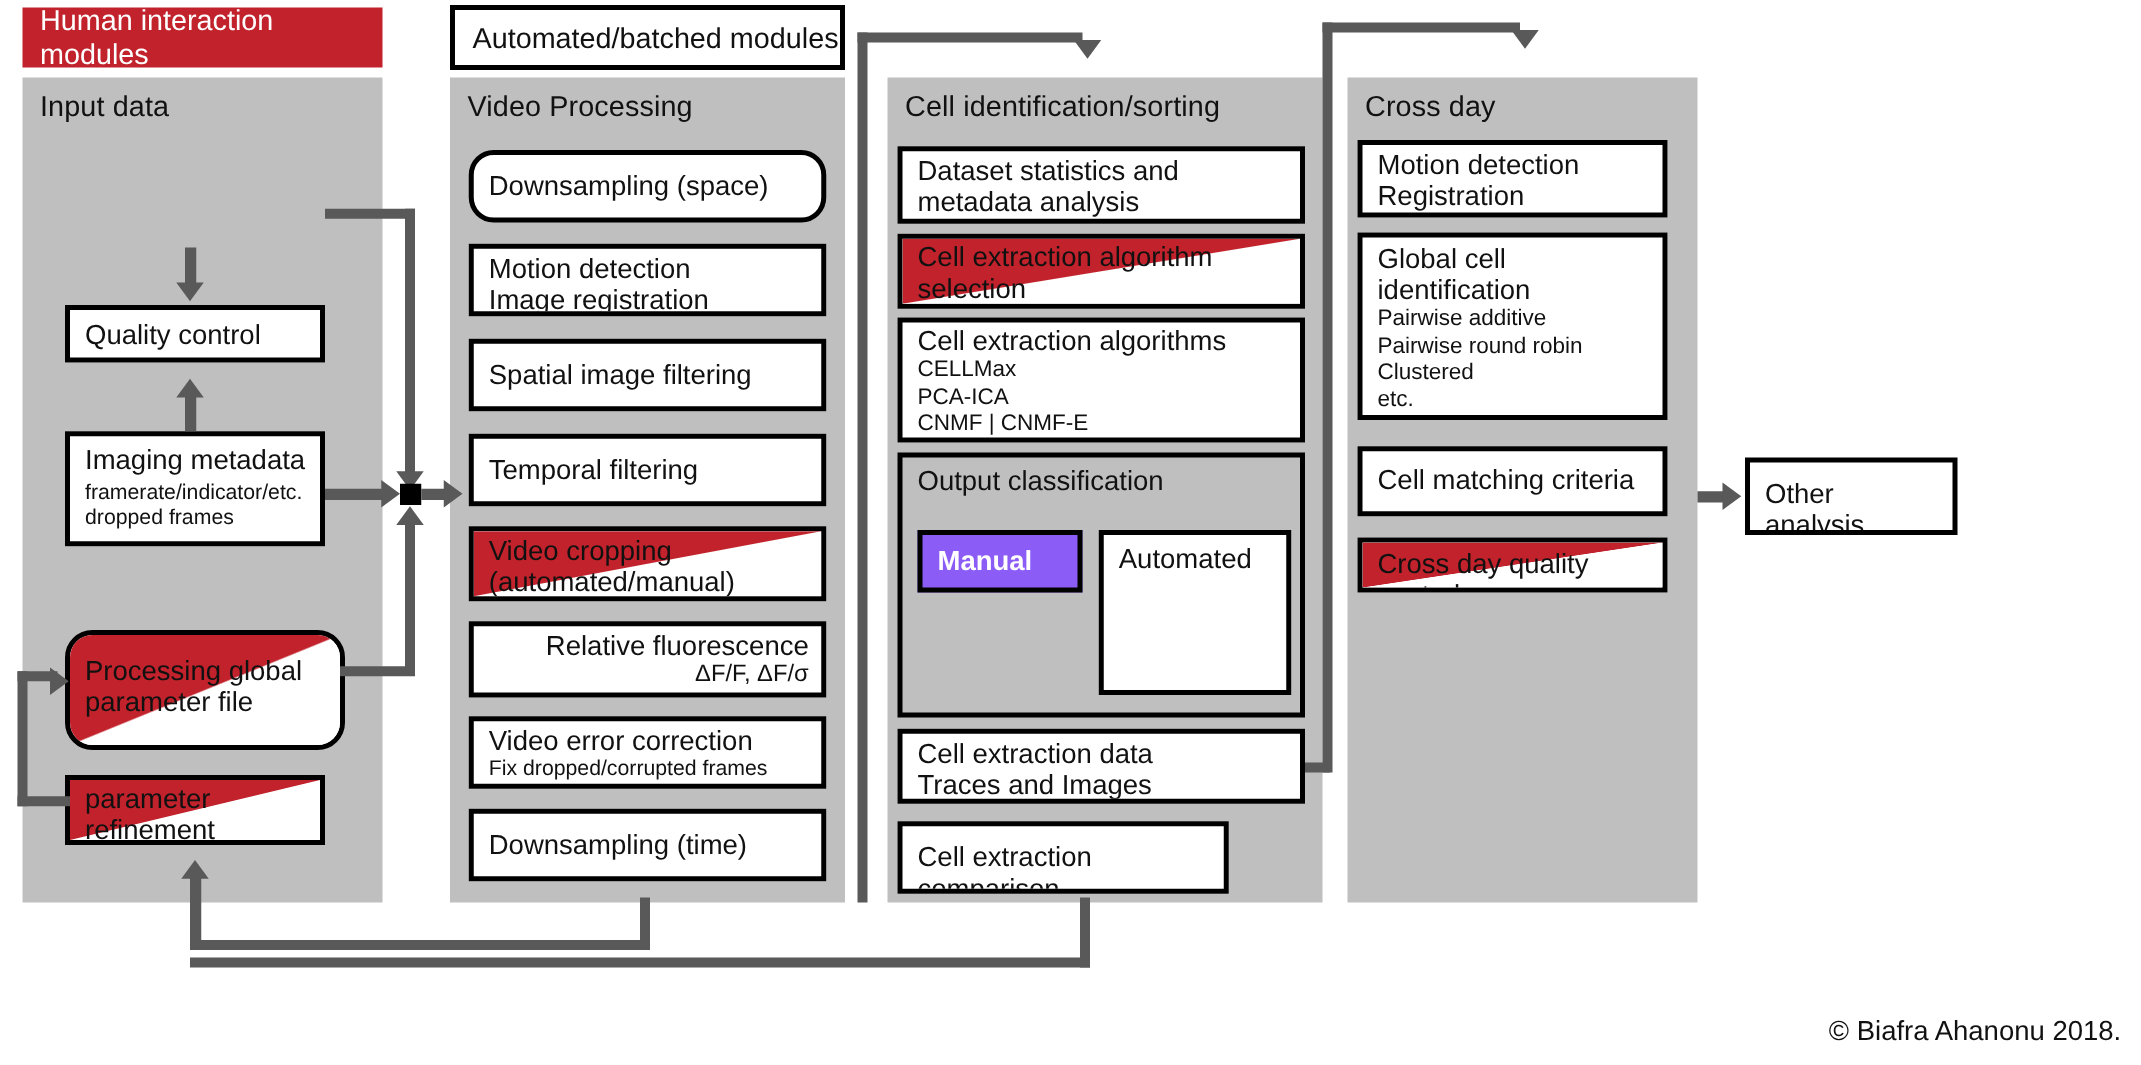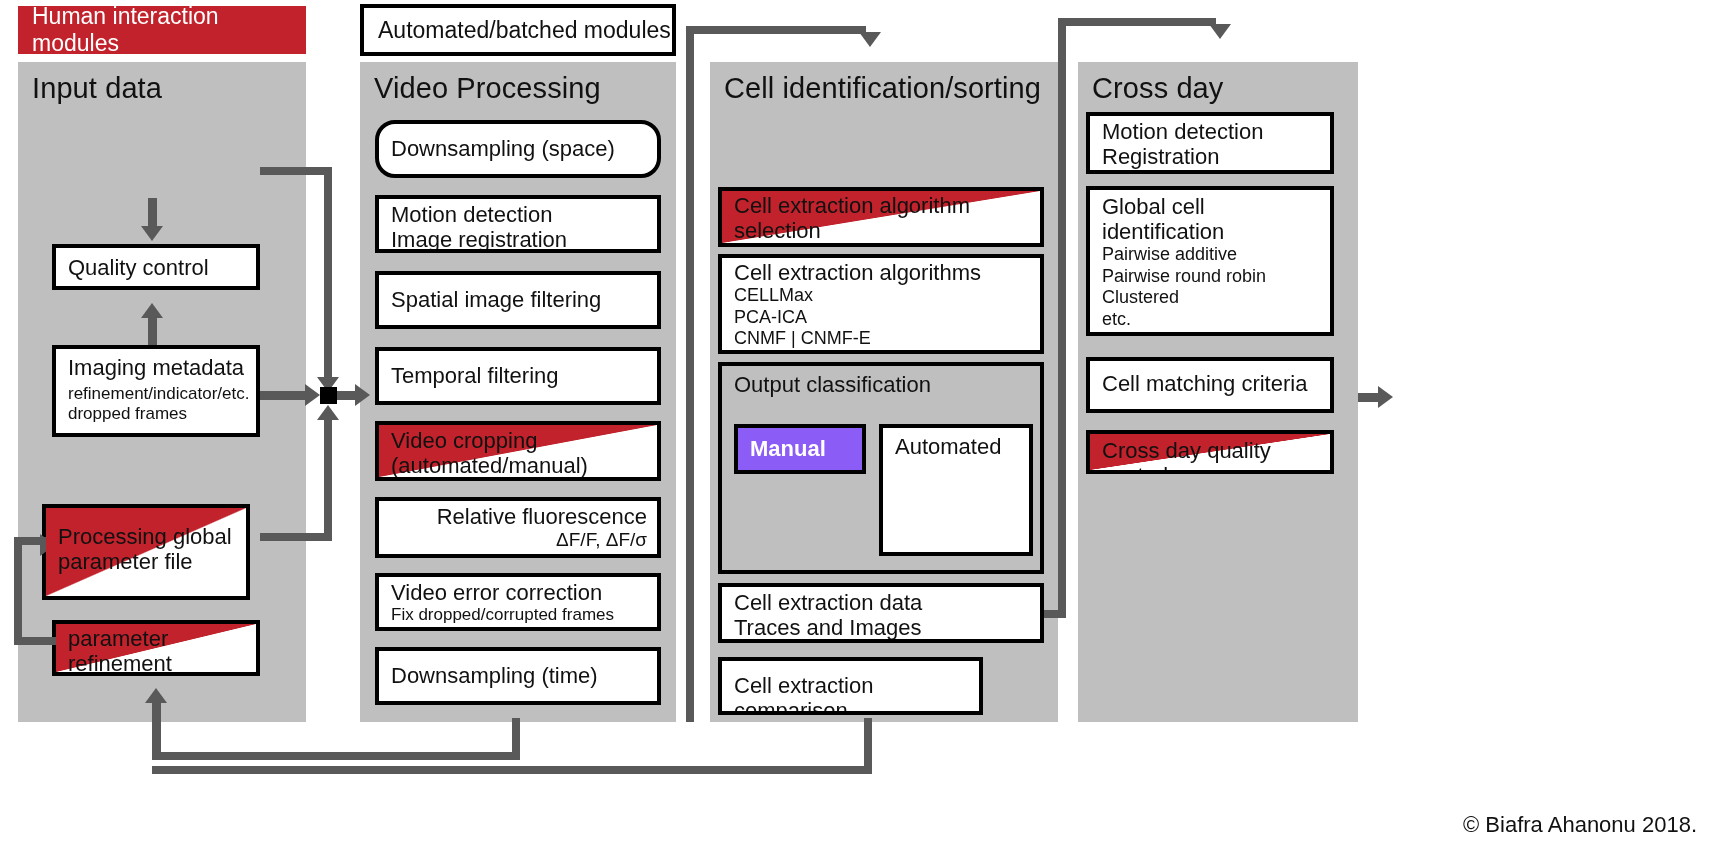--- a/index.html
+++ b/index.html
@@ -4,21 +4,21 @@
 <style>
   html,body{margin:0;padding:0;background:#fff;}
   body{font-family:"Liberation Sans",sans-serif;}
   #stage{position:relative;width:1713px;height:852px;background:#fff;overflow:hidden;}
 
   
   .abs{position:absolute;box-sizing:border-box;}
 
   
   .panel{background:#bfbfbf;}
-  .panel-title{position:absolute;left:14px;top:10px;font-size:29px;color:#111;letter-spacing:.1px;white-space:nowrap;}
+  .panel-title{position:absolute;left:14px;top:10px;font-size:23px;color:#111;letter-spacing:.1px;white-space:nowrap;}
 
   
   .legend-red{background:#c1222b;color:#fff;font-size:23px;display:flex;align-items:center;padding-left:14px;}
   .legend-white{background:#fff;border:4px solid #000;color:#111;font-size:23px;display:flex;align-items:center;padding-left:14px;}
 
   
   .node{background:#fff;border:4px solid #000;overflow:hidden;}
   .node .txt{position:relative;z-index:2;padding:6px 10px 0 12px;}
   .ttl{font-size:22px;line-height:1.14;color:#111;}
   .sub{font-size:17px;line-height:1.16;color:#111;}
@@ -64,26 +64,26 @@
 
   <div class="abs node" style="left:52px;top:244px;width:208px;height:46px;">
     <div class="txt" style="padding-top:7px">
         <div class="ttl" style="white-space:pre-line">Quality control</div>
       </div>
   </div>
 
   <div class="abs node" style="left:52px;top:345px;width:208px;height:92px;">
     <div class="txt">
         <div class="ttl" style="white-space:pre-line">Imaging metadata</div>
-      <div class="sub" style="white-space:pre-line;margin-top:4px">refinement/indicator/etc.
+      <div class="sub" style="white-space:pre-line;margin-top:4px">framerate/indicator/etc.
 dropped frames</div>
       </div>
   </div>
 
-  <div class="abs node half" style="left:42px;top:504px;width:208px;height:96px;">
+  <div class="abs node half" style="left:52px;top:504px;width:224px;height:96px;border-radius:22px;">
     <div class="txt" style="padding-top:16px">
         <div class="ttl" style="white-space:pre-line">Processing global
 parameter file</div>
       </div>
   </div>
 
   <div class="abs node half" style="left:52px;top:620px;width:208px;height:56px;">
     <div class="txt" style="padding-top:2px">
         <div class="ttl" style="white-space:pre-line">parameter
 refinement</div>
@@ -143,20 +143,26 @@
   <div class="abs node" style="left:375px;top:647px;width:286px;height:58px;">
     <div class="txt" style="padding-top:12px">
         <div class="ttl" style="white-space:pre-line">Downsampling  (time)</div>
       </div>
   </div>
 
   <div class="abs panel" style="left:710px;top:62px;width:348px;height:660px;">
     <div class="panel-title">Cell identification/sorting</div>
   </div>
 
+  <div class="abs node" style="left:718px;top:117px;width:326px;height:62px;">
+    <div class="txt" style="padding-top:3px">
+        <div class="ttl" style="white-space:pre-line">Dataset statistics and
+metadata analysis</div>
+      </div>
+  </div>
 
   <div class="abs node half" style="left:718px;top:187px;width:326px;height:60px;">
     <div class="txt" style="padding-top:2px">
         <div class="ttl" style="white-space:pre-line">Cell extraction algorithm
 selection</div>
       </div>
   </div>
 
   <div class="abs node" style="left:718px;top:254px;width:326px;height:100px;">
     <div class="txt" style="padding-top:2px">
@@ -223,20 +229,25 @@
       </div>
   </div>
 
   <div class="abs node half" style="left:1086px;top:430px;width:248px;height:44px;">
     <div class="txt" style="padding-top:4px">
         <div class="ttl" style="white-space:pre-line">Cross day quality
 control</div>
       </div>
   </div>
 
+  <div class="abs node" style="left:1396px;top:366px;width:170px;height:62px;">
+    <div class="txt" style="padding-top:12px">
+        <div class="ttl">Other analysis</div>
+      </div>
+  </div>
 
   <div class="ln" style="left:148px;top:198px;width:9px;height:30px;"></div>
   <div class="ar down" style="left:141px;top:226px;"></div>
 
   <div class="ln" style="left:148px;top:315px;width:9px;height:30px;"></div>
   <div class="ar up" style="left:141px;top:303px;"></div>
 
   <div class="ln" style="left:260px;top:167px;width:72px;height:8px;"></div>
   <div class="ln" style="left:324px;top:167px;width:8px;height:216px;"></div>
   <div class="ar down" style="left:317px;top:377px;"></div>

